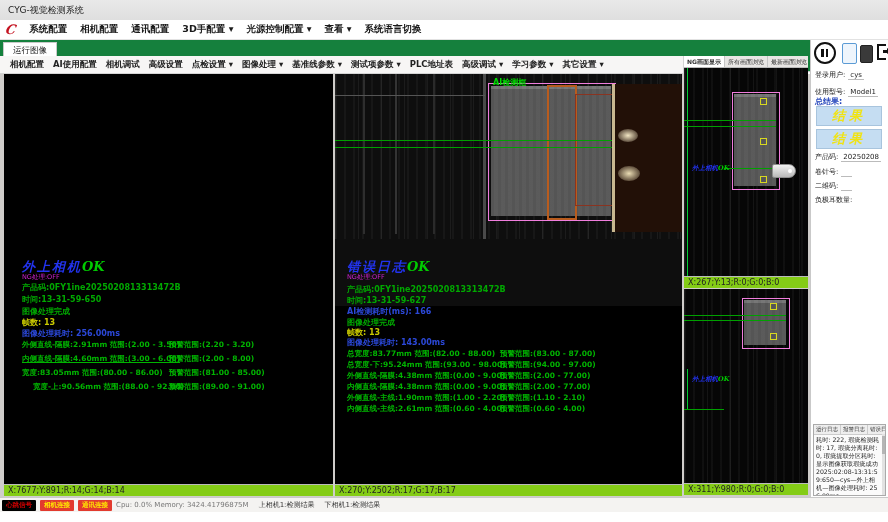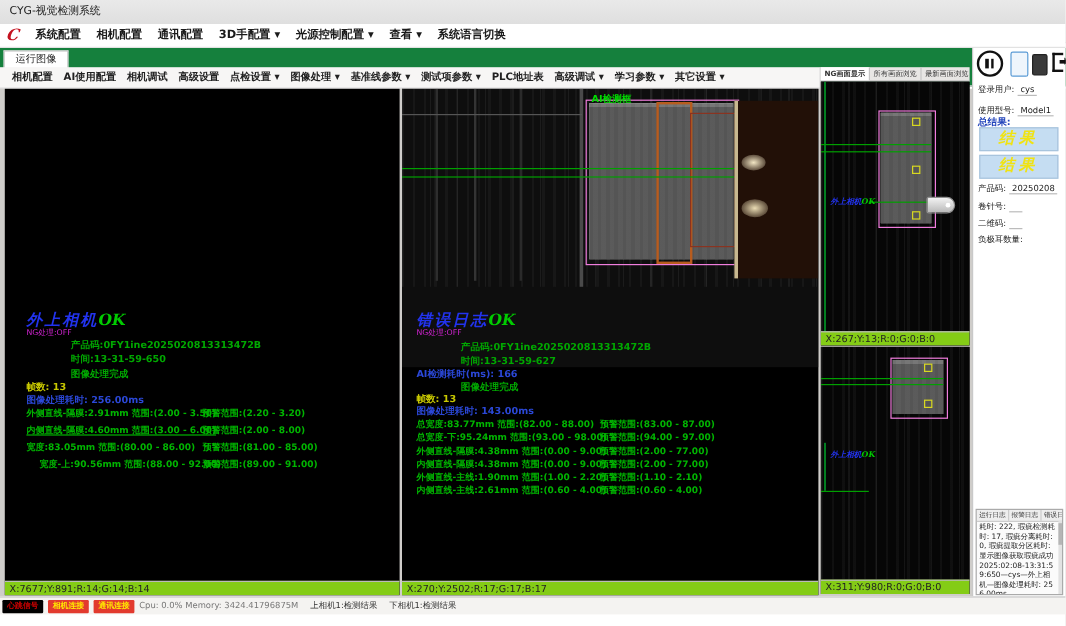--- a/index.html
+++ b/index.html
@@ -24,21 +24,21 @@
   .pinkbox{position:absolute;border:1px solid #f07ddd;}
   .orangebox{position:absolute;border:2px solid #b85c1e;}
   .gline{position:absolute;height:1px;background:#00a000;}
   .gvline{position:absolute;width:1px;background:#00b400;}
   .yline{position:absolute;background:#c9c900;}
   .coords{position:absolute;left:0;right:0;bottom:0;height:12px;background:#84cc16;border-top:1px solid #bbb;font-size:8px;color:#222;line-height:12px;padding-left:4px;box-sizing:border-box;}
   .rtitle{position:absolute;font:italic bold 13px "DejaVu Serif",serif;color:#2233ee;letter-spacing:2px;white-space:nowrap;}
   .rtitle .ok{color:#00cc00;font-style:italic;letter-spacing:0;}
   .rng{position:absolute;font-size:6.5px;color:#cc22cc;white-space:nowrap;}
   .rline{position:absolute;font-size:8px;font-weight:bold;white-space:nowrap;}
-  .green{color:#00a800;margin-left:37px;} .yellow{color:#c9c900;} .blue{color:#2b48d8;}
+  .green{color:#00a800;} .yellow{color:#c9c900;} .blue{color:#2b48d8;}
   .mtext{position:absolute;font-size:7.5px;font-weight:bold;color:#00b400;white-space:nowrap;}
   
   .thumb-tabs{left:684px;top:56px;width:124px;height:12px;background:#e8e6e4;border-bottom:1px solid #bbb;display:flex;box-sizing:border-box;}
   .ttab{font-size:6px;line-height:11px;padding:0 3px;color:#333;border-right:1px solid #c5c5c5;white-space:nowrap;}
   .ttab.sel{background:#fff;font-weight:bold;}
   .mini-title{position:absolute;font:italic bold 6.5px "DejaVu Serif",serif;color:#2233ee;white-space:nowrap;}
   .mini-title .ok{color:#00cc00;}
   .ymark{position:absolute;width:5px;height:5px;border:1px solid #d8d820;}
   
   .side{left:810px;top:40px;width:78px;height:457px;background:#fff;border-left:1px solid #c9c9c9;box-sizing:border-box;}

